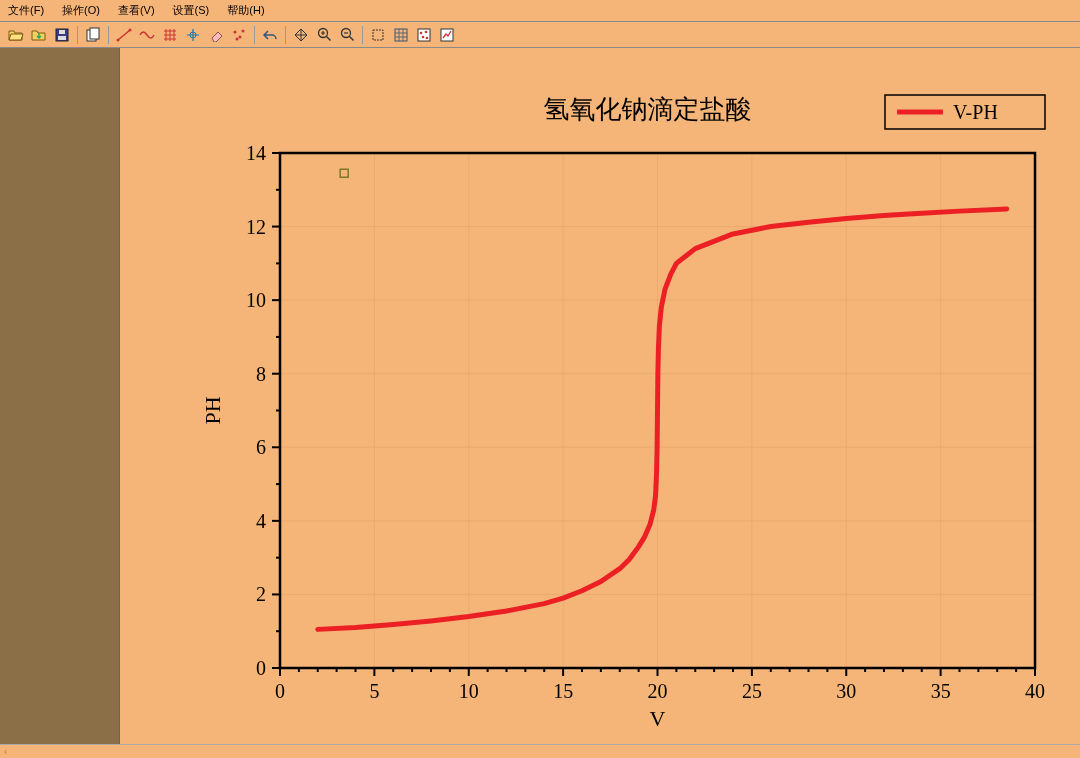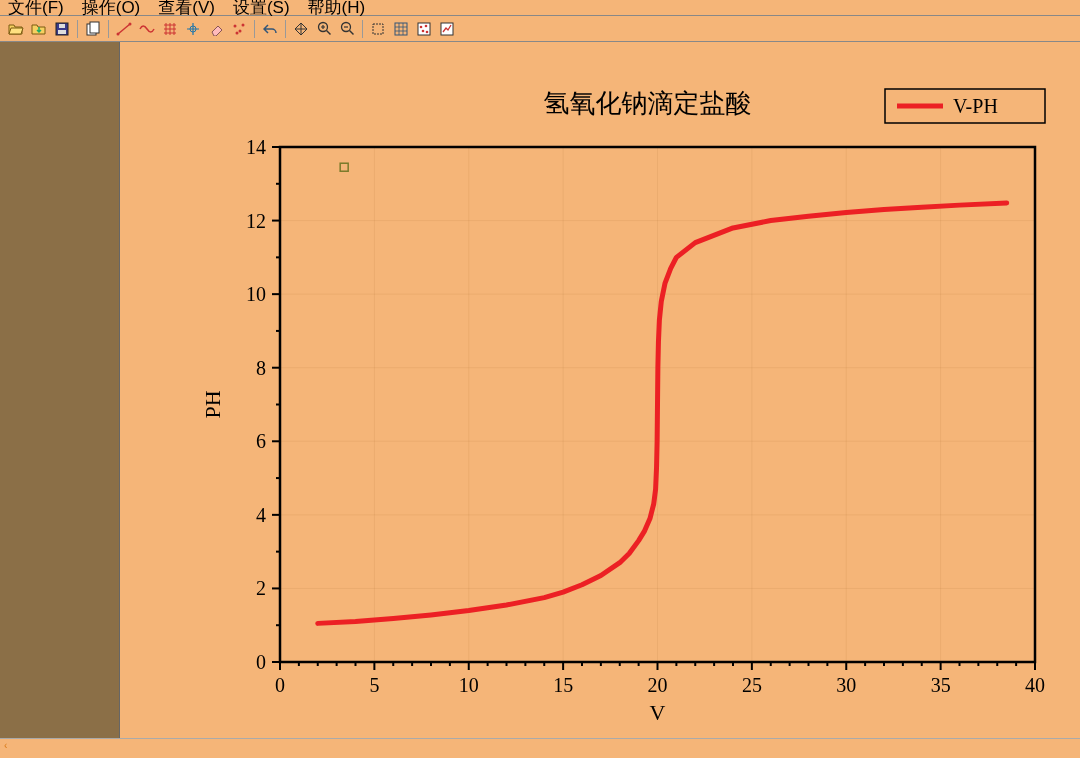--- a/index.html
+++ b/index.html
@@ -5,27 +5,27 @@
 * { margin: 0; padding: 0; box-sizing: border-box; }
 body {
   width: 1080px;
   height: 758px;
   background: #f5b578;
   font-family: "SimSun", "Microsoft YaHei", sans-serif;
   overflow: hidden;
   position: relative;
 }
 .menubar {
-  height: 16px;
+  height: 22px;
   background: #f5b578;
   border-bottom: 1px solid #888;
   display: flex;
   align-items: center;
   padding-left: 8px;
-  font-size: 17px;
+  font-size: 11px;
   gap: 18px;
 }
 .menu-item {
   cursor: pointer;
   user-select: none;
 }
 .toolbar {
   height: 26px;
   background: #f5b578;
   border-bottom: 1px solid #888;

